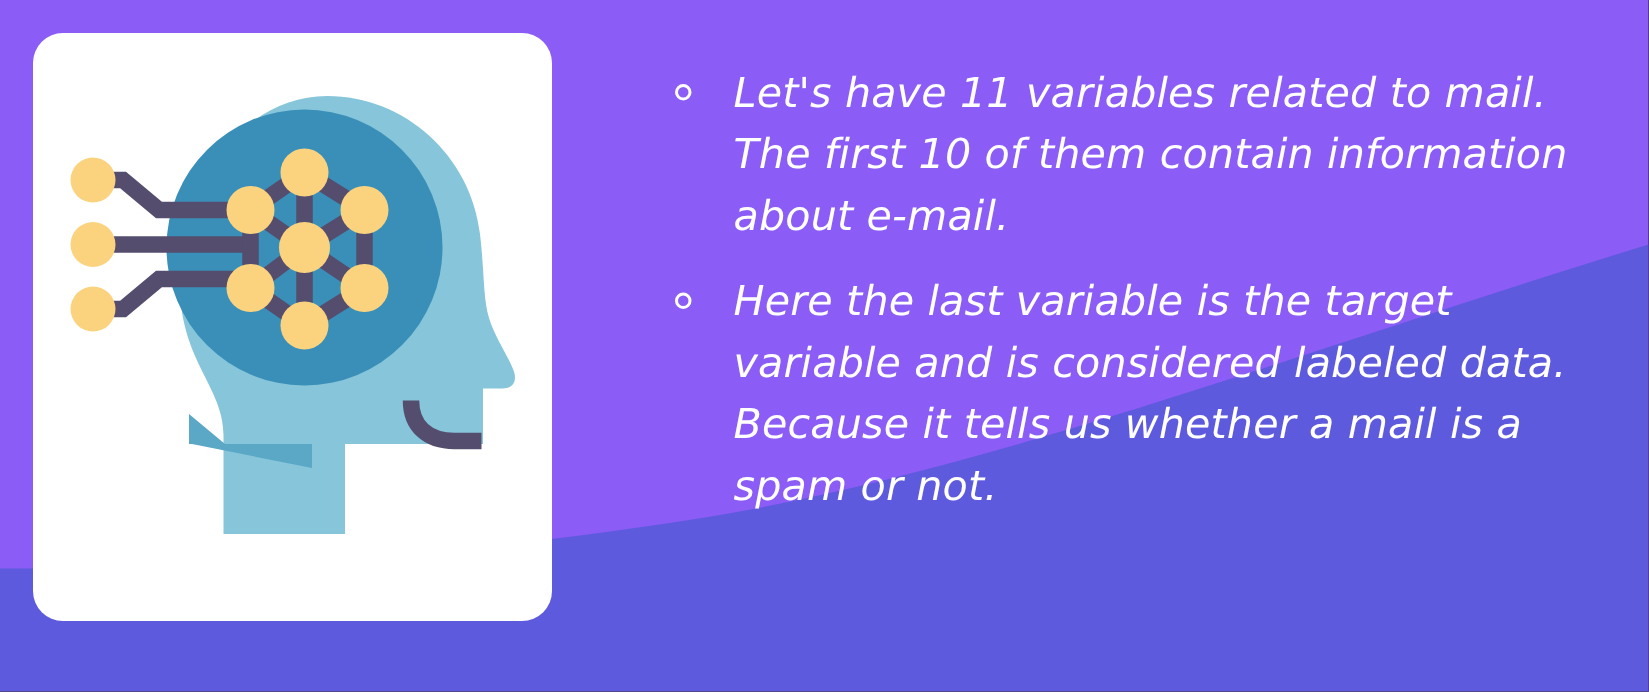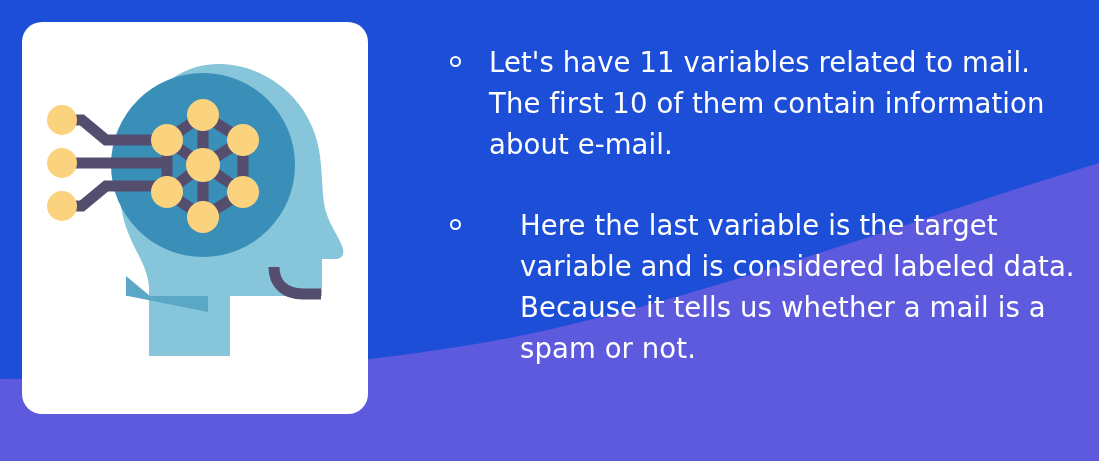--- a/index.html
+++ b/index.html
@@ -2,22 +2,23 @@
 <html><head>
 <meta charset="utf-8">
 <title>Slide</title>
 <style>
   * { margin:0; padding:0; box-sizing:border-box; }
   html,body{ background:#2b2b2b; }
   .slide{
     position:relative;
     width:1099px; height:461px;
     overflow:hidden;
-    background:#1d4ed8;
+    background:#8b5cf6;
     font-family:"DejaVu Sans","Liberation Sans",sans-serif;
+    font-style:italic;
   }
   .bg-wedge{
     position:absolute; inset:0;
     width:1099px; height:461px;
     pointer-events:none;
   }
   
   .card{
     position:absolute;
     left:22px; top:22px;
@@ -34,21 +35,21 @@
   .content{
     position:absolute;
     left:450px; top:42px;
     width:628px;
   }
   .bullet-row{
     display:flex;
     align-items:flex-start;
     color:#ffffff;
   }
-  .bullet-row + .bullet-row{ margin-top:40px;gap:31px; }
+  .bullet-row + .bullet-row{ margin-top:16px; }
   .bullet-marker{
     flex:0 0 auto;
     width:11px; height:11px;
     border:2px solid #ffffff;
     border-radius:50%;
     margin-top:14px;
     margin-right:28px;
     background:transparent;
   }
   .bullet-text{

